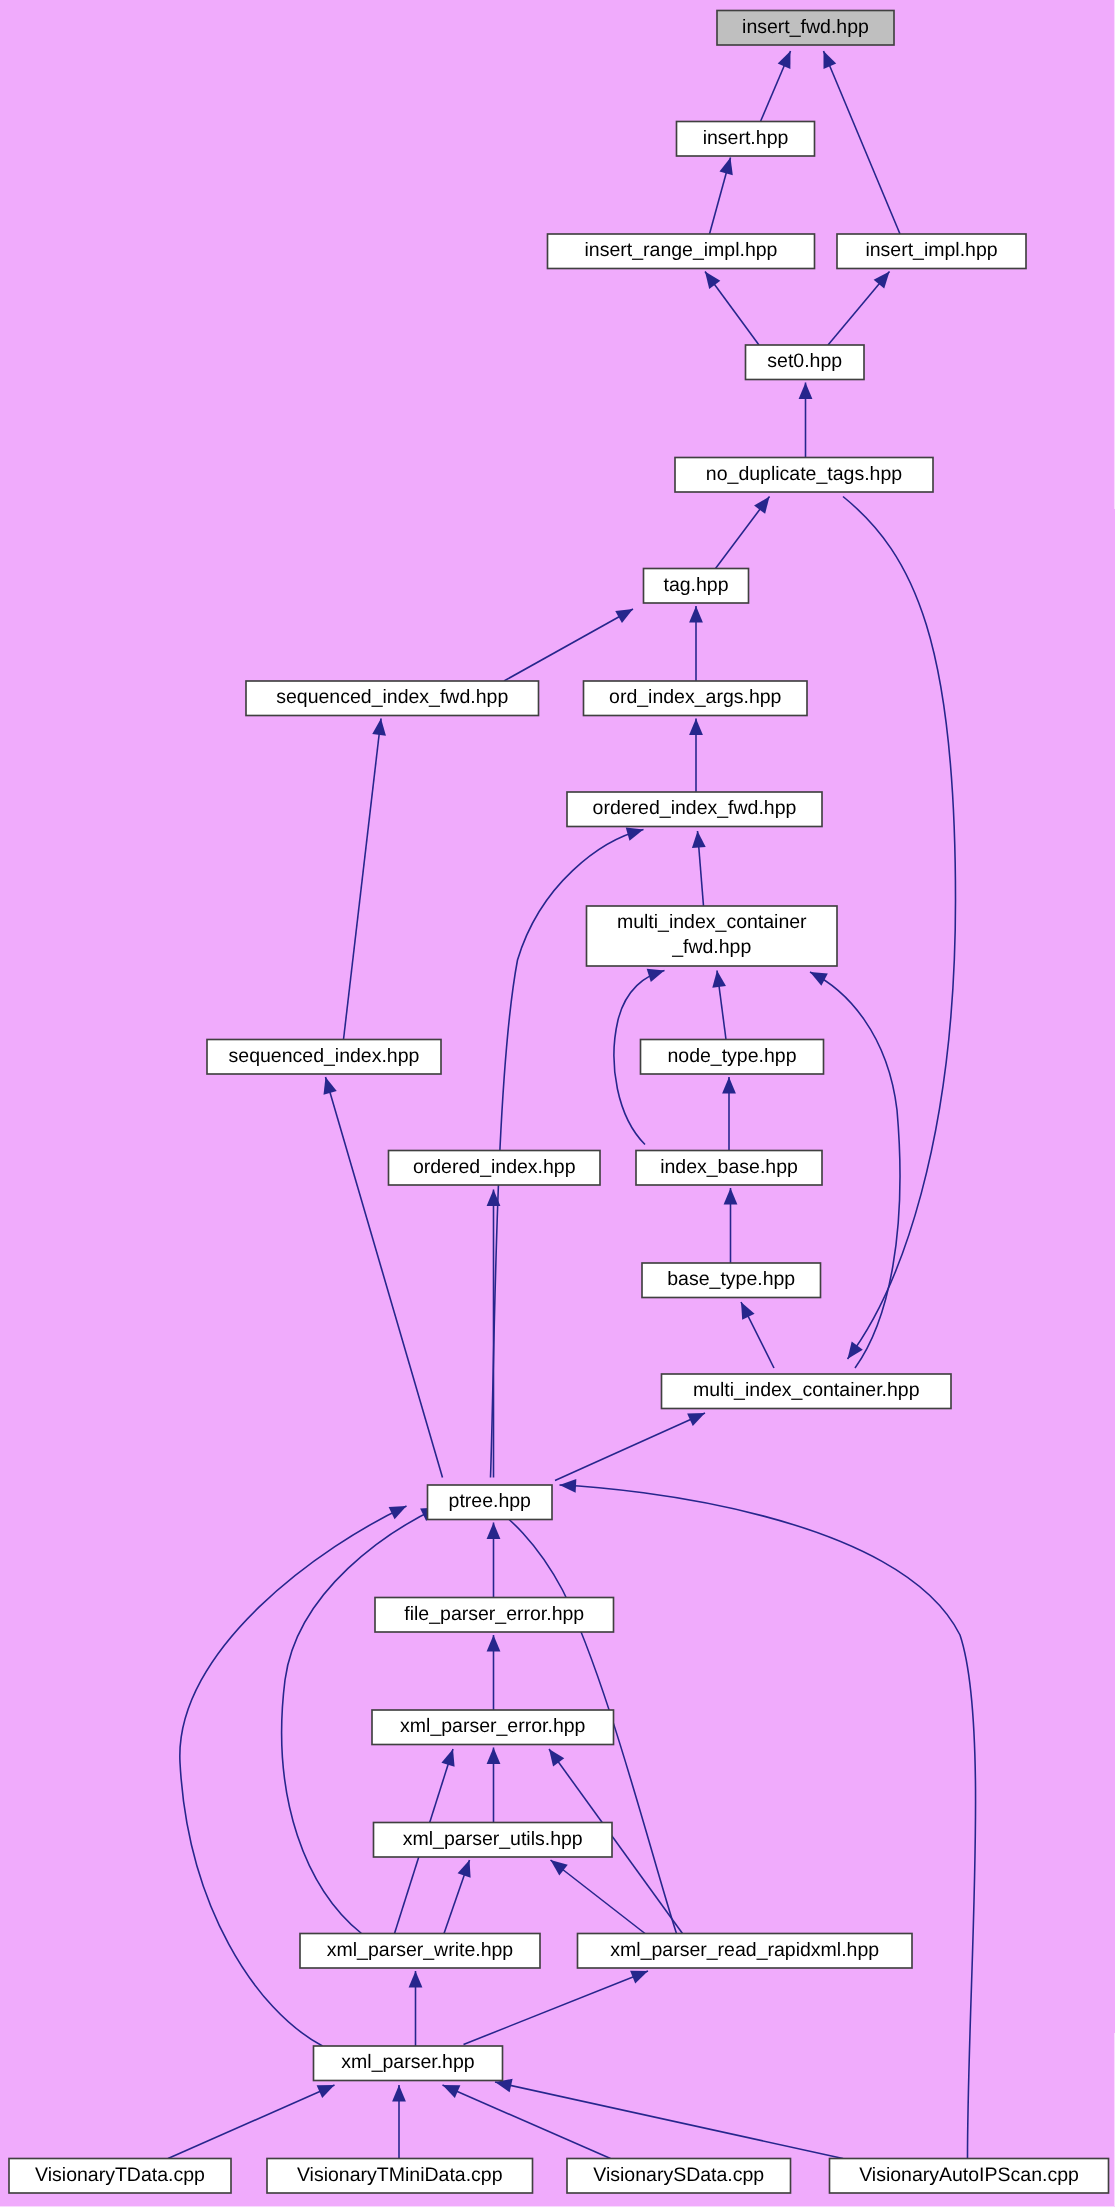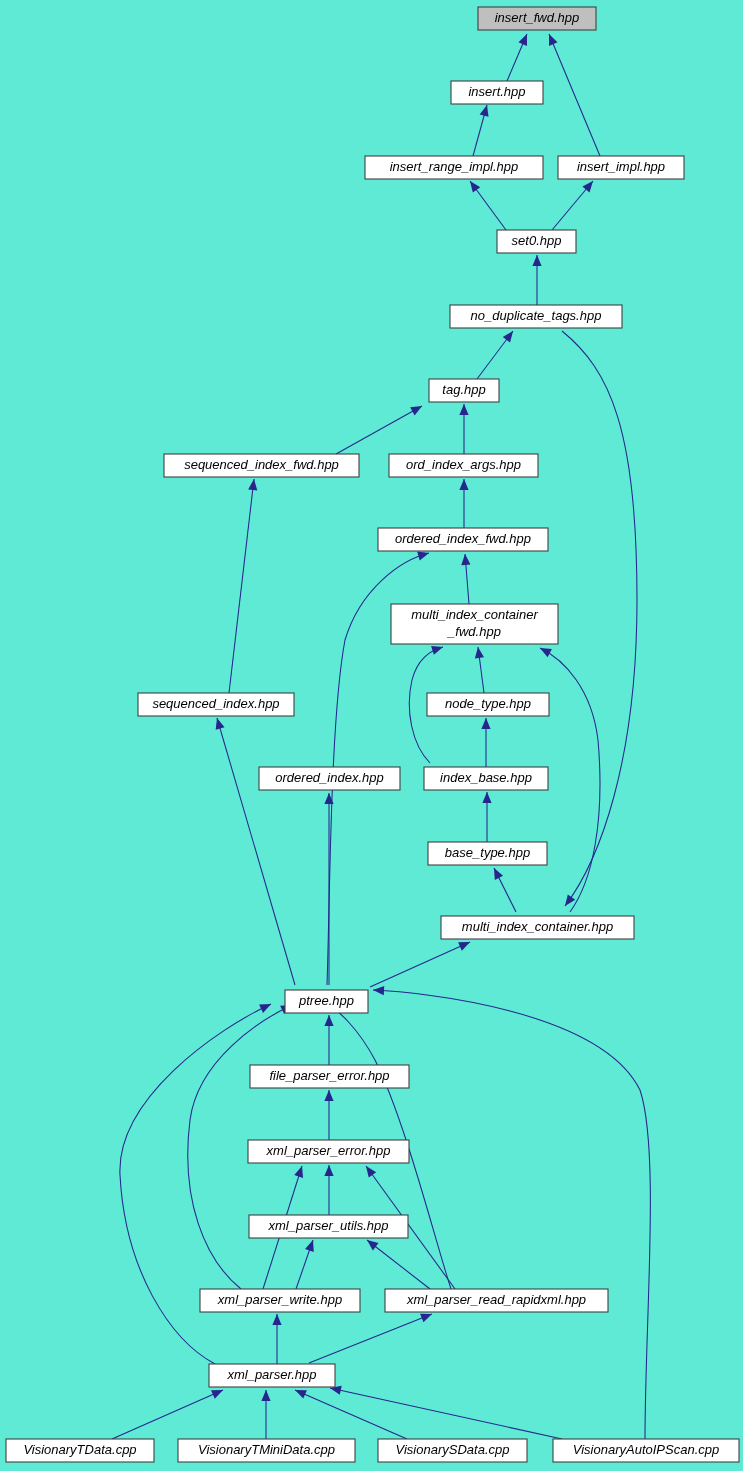--- a/index.html
+++ b/index.html
@@ -10,22 +10,21 @@
   body {
     width: 743px;
     height: 1471px;
     font-family: "Liberation Sans", sans-serif;
     overflow: hidden;
   }
   #graph-root {
     position: relative;
     width: 743px;
     height: 1471px;
-    background: #5eead4;
-    font-style: italic;
+    background: #f0abfc;
   }
   svg#graph-svg {
     position: absolute;
     top: 0;
     left: 0;
     width: 743px;
     height: 1471px;
     display: block;
   }
   .node-box {

